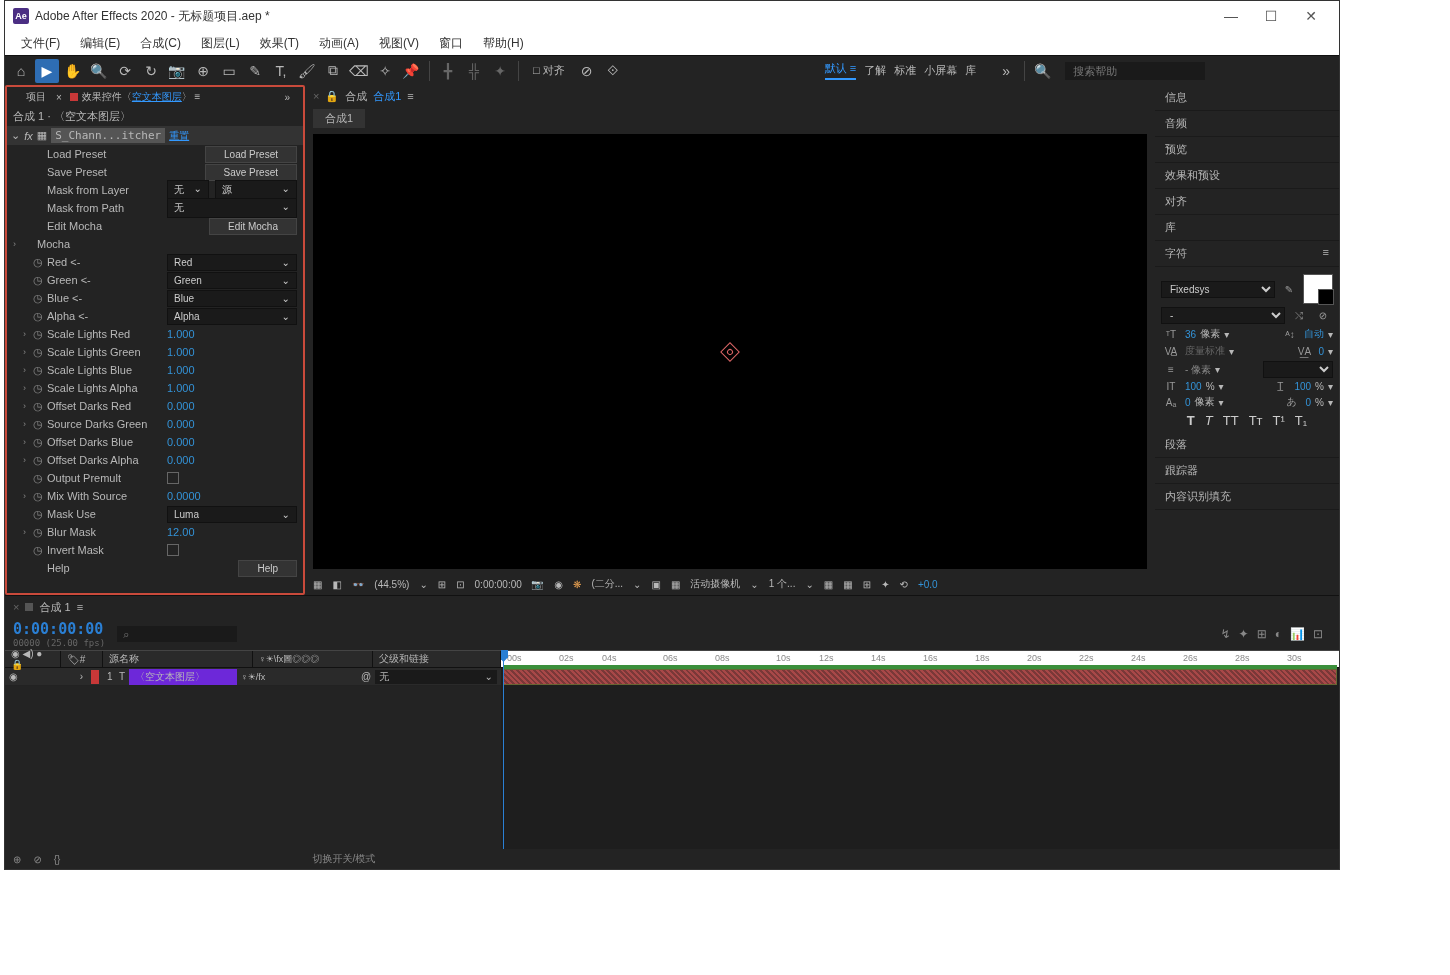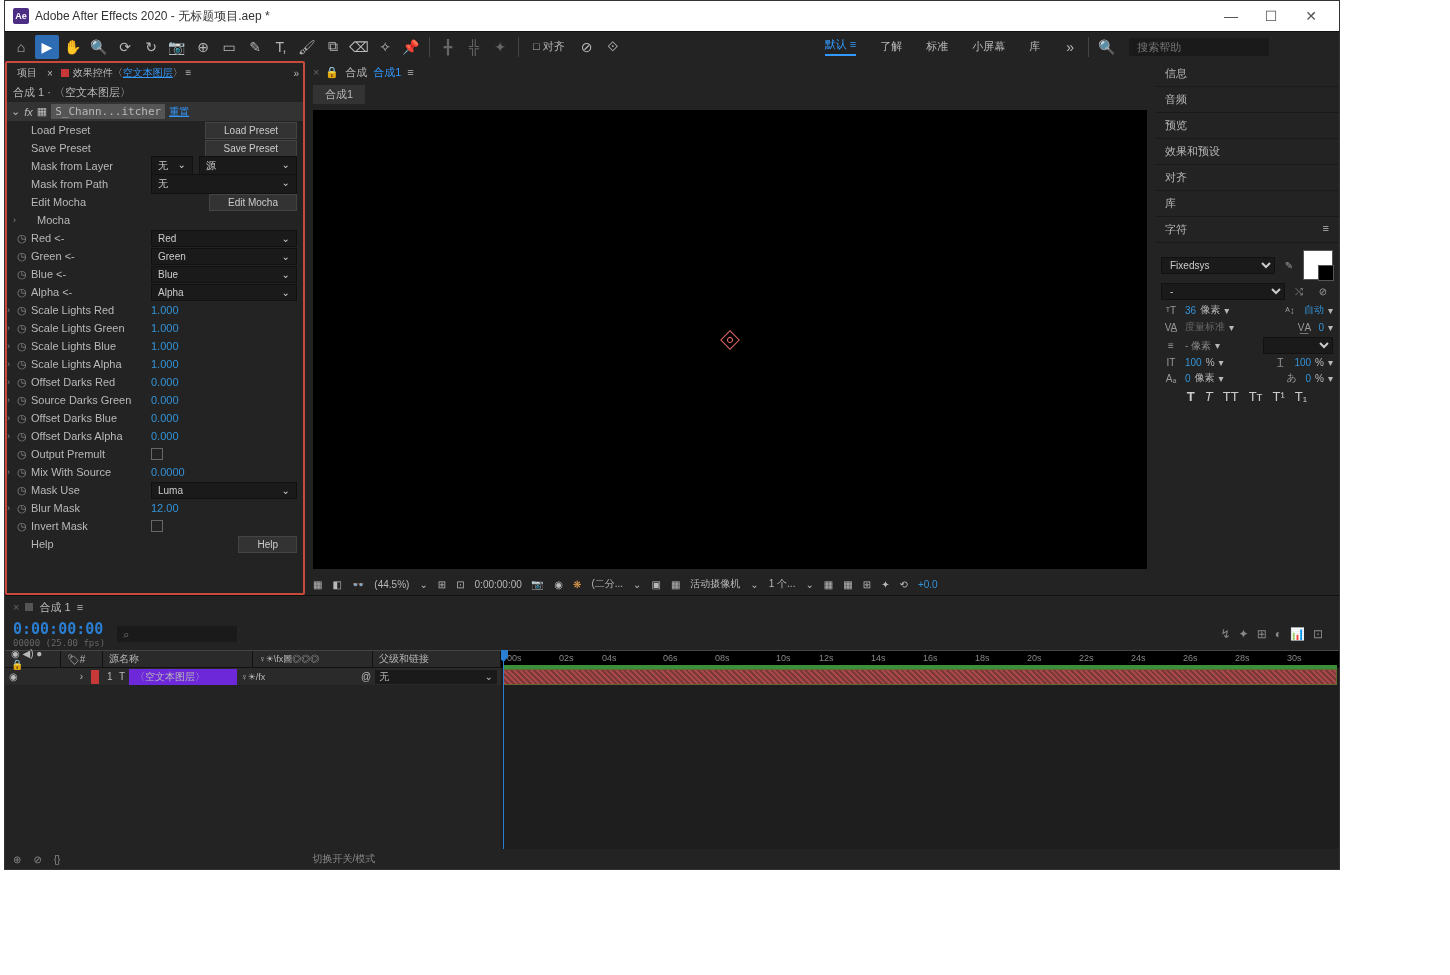--- a/index.html
+++ b/index.html
@@ -10,37 +10,37 @@
 .titlebar .spacer { flex: 1; }
 .titlebar .winbtn { width: 40px; height: 28px; display: flex; align-items: center; justify-content: center; font-size: 14px; cursor: pointer; color: #555; }
 .menubar { height: 24px; background: #fff; display: flex; align-items: center; padding: 0 8px; font-size: 12px; color: #333; gap: 4px; }
 .menubar span { padding: 2px 8px; cursor: pointer; }
 .toolbar { height: 30px; background: #232323; border-top: 1px solid #111; display: flex; align-items: center; padding: 0 4px; gap: 2px; }
 .toolbar .tool { width: 24px; height: 24px; display: flex; align-items: center; justify-content: center; color: #b8b8b8; cursor: pointer; font-size: 14px; border-radius: 2px; }
 .toolbar .tool.active { background: #2e6db3; color: #fff; }
 .toolbar .divider { width: 1px; height: 20px; background: #444; margin: 0 4px; }
 .toolbar .tool-label { color: #b8b8b8; font-size: 11px; padding: 0 8px; cursor: pointer; }
 .toolbar .spacer { width: 180px; }
-.workspace-tabs { display: flex; gap: 24px; padding: 0 16px; color: #b8b8b8; font-size: 11px; align-items: center; }
+.workspace-tabs { display: flex; gap: 8px; padding: 0 16px; color: #b8b8b8; font-size: 11px; align-items: center; }
 .workspace-tabs span { cursor: pointer; }
 .workspace-tabs span.active { color: #3399ff; border-bottom: 2px solid #3399ff; padding-bottom: 2px; }
 .search-box { background: #1a1a1a; color: #888; font-size: 11px; padding: 3px 8px; width: 140px; border: none; margin-left: 8px; }
 
 .main-area { flex: 1; display: flex; overflow: hidden; }
 .left-panel { width: 300px; background: #232323; border: 2px solid #c94a3b; border-radius: 2px; display: flex; flex-direction: column; font-size: 11px; color: #b8b8b8; overflow: hidden; }
-.left-panel .panel-tabs { height: 20px; background: #232323; display: flex; align-items: center; padding: 0 4px; font-size: 10px; }
+.left-panel .panel-tabs { height: 20px; background: #232323; display: flex; align-items: center; padding: 0 13px; font-size: 10px; }
 .left-panel .panel-tabs .tab { padding: 2px 6px; }
 .left-panel .panel-tabs .tab.red { background: #c73838; width: 8px; height: 8px; padding: 0; margin: 0 4px;}
 .left-panel .panel-tabs .tab-link { color: #3399ff; text-decoration: underline;}
 .left-panel .breadcrumb { padding: 2px 6px; font-size: 11px; color: #b8b8b8; }
 .left-panel .effect-header { background: #333; padding: 2px 4px; display: flex; align-items: center; gap: 4px; font-size: 11px; }
 .left-panel .effect-header .name { background: #555; padding: 1px 4px; font-family: monospace; }
 .left-panel .effect-header .reset { color: #3399ff; text-decoration: underline; font-size: 10px;}
 .prop-list { flex: 1; overflow-y: auto; font-family: monospace; font-size: 11px; }
-.prop-row { display: flex; align-items: center; height: 18px; }
+.prop-row { display: flex; align-items: center; height: 18px; padding-left: 16px; }
 .prop-row .arrow { width: 10px; color: #888; font-size: 9px; }
 .prop-row .stopwatch { width: 14px; color: #888; font-size: 11px; }
 .prop-row .label { width: 120px; color: #b8b8b8; overflow: hidden; text-overflow: ellipsis; white-space: nowrap; }
 .prop-row .val { color: #3393d8; flex: 1; }
 .prop-row .btn { background: #333; border: 1px solid #444; color: #ccc; font-size: 10px; padding: 2px 18px; margin-left: auto; margin-right: 6px; cursor: pointer; white-space: nowrap; }
 .prop-row .dropdown { background: #1a1a1a; color: #ccc; font-size: 10px; padding: 2px 6px; flex: 1; margin-right: 6px; display: flex; justify-content: space-between; border: 1px solid #111; }
 .prop-row .checkbox { width: 12px; height: 12px; border: 1px solid #666; display: inline-block; }
 
 .center-panel { flex: 1; background: #232323; display: flex; flex-direction: column; }
 .center-panel .panel-tabs { height: 22px; display: flex; align-items: center; padding: 0 8px; font-size: 11px; color: #b8b8b8; gap: 6px;}
@@ -74,21 +74,21 @@
 .tl-icons { margin-left: auto; display: flex; gap: 8px; color: #888; font-size: 12px; padding-right: 8px;}
 .tl-body { flex: 1; display: flex; }
 .tl-left { width: 496px; background: #232323; font-size: 11px; color: #b8b8b8;}
 .tl-columns { height: 18px; background: #2a2a2a; display: flex; align-items: center; font-size: 10px; border-top: 1px solid #444; border-bottom: 1px solid #111;}
 .tl-columns .col { padding: 0 6px; border-right: 1px solid #111; height: 100%; display:flex; align-items:center;}
 .tl-layer-row { height: 18px; display: flex; align-items: center; background: #2a2a2a; border-bottom: 1px solid #222;}
 .tl-layer-row .cell { padding: 0 4px; font-size: 10px; display:flex; align-items:center; gap:3px;}
 .tl-layer-row .color-chip { width:14px; height:14px; background:#c73838;}
 .tl-layer-row .layer-name { background:#6d28d9; padding: 1px 6px; }
 .tl-right { flex: 1; background: #1e1e1e; position: relative; overflow: hidden;}
-.tl-ruler { height: 18px; background: #000000; position: relative; font-size: 9px; color: #888; font-family: monospace; border-top:1px solid #444; border-bottom:1px solid #111;}
+.tl-ruler { height: 18px; background: #ffffff; position: relative; font-size: 9px; color: #888; font-family: monospace; border-top:1px solid #444; border-bottom:1px solid #111;}
 .tl-ruler span { position: absolute; top: 2px; }
 .tl-track { height: 18px; position: relative; }
 .tl-clip-green { position:absolute; left:2px; right:2px; height:4px; background:#3b8f3b; top:14px;}
 .tl-clip-red { position:absolute; left:2px; right:2px; height:16px; background: repeating-linear-gradient(45deg,#a84848,#a84848 2px,#7a3838 2px,#7a3838 4px); top: 1px; border:1px solid #663;}
 .playhead { position:absolute; left:2px; top:0; bottom:0; width:1px; background:#2a7fd4;}
 .playhead::before { content:""; position:absolute; top:0; left:-4px; width:9px; height:12px; background:#2a7fd4; clip-path: polygon(0 0,100% 0,100% 60%,50% 100%,0 60%);}
 .tl-footer { height: 20px; background: #232323; display:flex; align-items:center; padding: 0 8px; font-size: 10px; color:#888; gap: 12px;}
 .switch-label { margin-left: 240px; color: #888; }
 .scroll-left { position:absolute; left:0; top:52px; width:4px; bottom:0; background:#fff;}
 </style>
@@ -100,20 +100,31 @@
 
   <div class="titlebar">
     <span class="logo">Ae</span>
     <span>Adobe After Effects 2020 - 无标题项目.aep *</span>
     <span class="spacer"></span>
     <span class="winbtn">—</span>
     <span class="winbtn">☐</span>
     <span class="winbtn">✕</span>
   </div>
 
+  <div class="menubar" id="menubar">
+      <span>文件(F)</span>
+      <span>编辑(E)</span>
+      <span>合成(C)</span>
+      <span>图层(L)</span>
+      <span>效果(T)</span>
+      <span>动画(A)</span>
+      <span>视图(V)</span>
+      <span>窗口</span>
+      <span>帮助(H)</span>
+    </div>
 
   <div class="toolbar">
     <span class="tool">⌂</span>
     <span class="tool active">▶</span>
     <span class="tool">✋</span>
     <span class="tool">🔍</span>
     <span class="tool">⟳</span>
     <span class="tool">↻</span>
     <span class="tool">📷</span>
     <span class="tool">⊕</span>
@@ -455,20 +466,25 @@
         </div>
         <div class="type-style-row">
           <span><b>T</b></span>
           <span><i>T</i></span>
           <span>TT</span>
           <span>Tᴛ</span>
           <span>T¹</span>
           <span>T₁</span>
         </div>
       </div>
+      <div id="right-sections2">
+          <div class="section">段落</div>
+          <div class="section">跟踪器</div>
+          <div class="section">内容识别填充</div>
+        </div>
     </div>
   </div>
 
   <div class="timeline">
     <div class="tl-tabs">
       <span style="color:#666">×</span>
       <span style="width:8px;height:8px;background:#555;display:inline-block"></span>
       <span>合成 1</span>
       <span>≡</span>
     </div>

